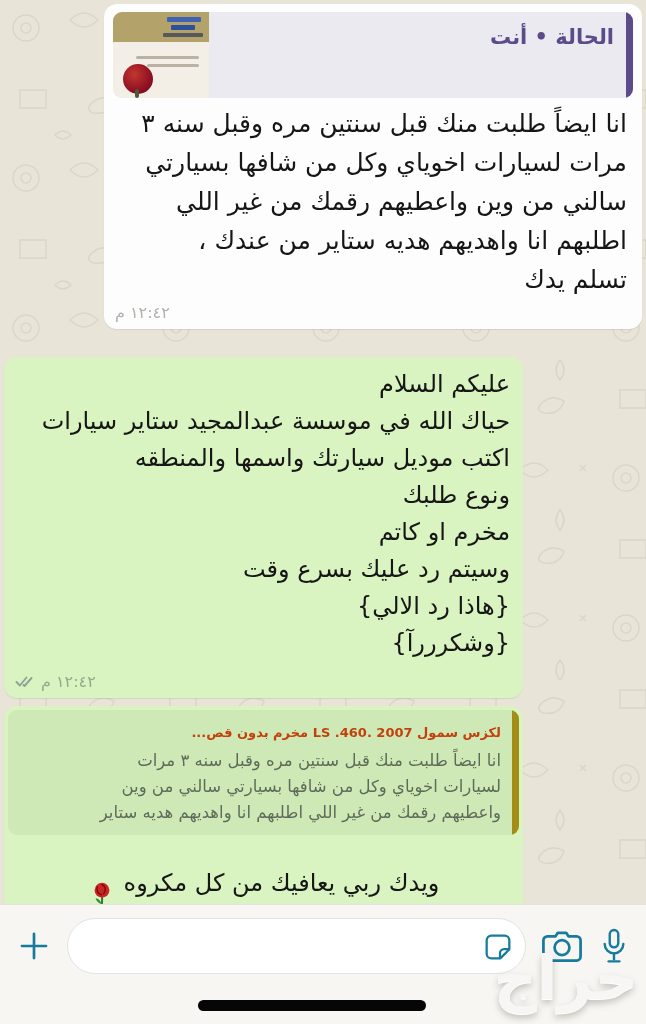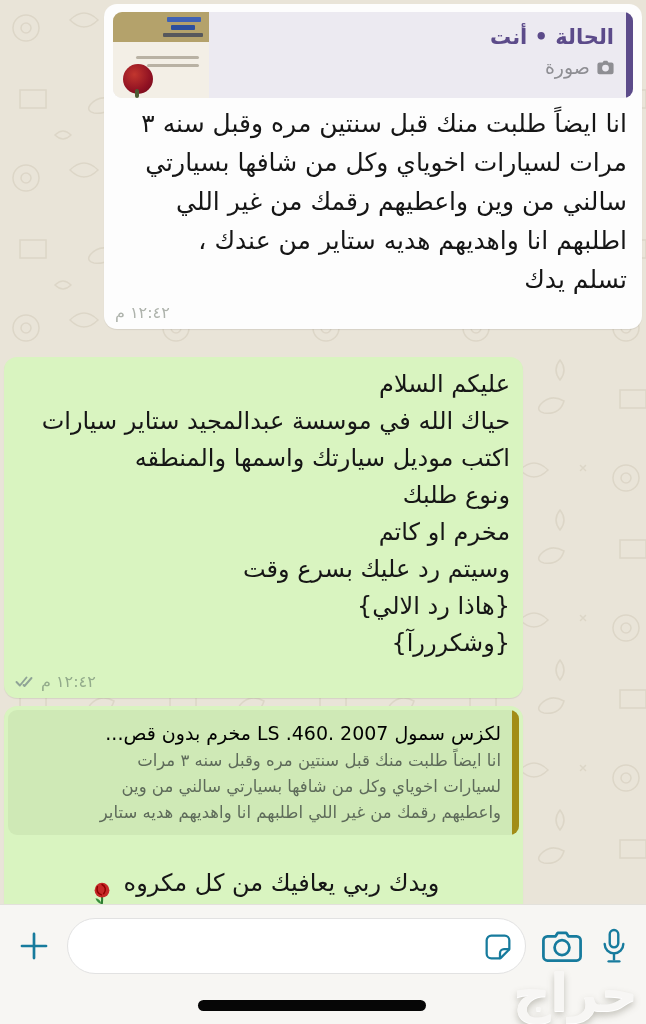--- a/index.html
+++ b/index.html
@@ -44,37 +44,37 @@
   .outgoing .time { color:#93ab8b; }
 
   
   .outgoing .msg-text { font-size:24px; line-height:37px; padding:9px 13px 8px 13px; }
   .bubble.outgoing.first { margin-bottom:8px; padding-bottom:6px; }
   .bubble.outgoing.second { padding:4px 4px 30px 4px; }
 
   .reply-quote { direction:rtl; display:flex; align-items:stretch; background:#cfe9b6; border-radius:9px; overflow:hidden; }
   .qbar.olive { background:#a28d17; }
   .reply-quote .q-texts { flex:1; padding:8px 11px 9px 11px; }
-  .quote-title { color:#000000; font-size:19px; font-weight:normal; line-height:30px; text-align:right; }
+  .quote-title { color:#c2410c; font-size:13px; font-weight:bold; line-height:30px; text-align:right; }
   .quote-body { color:#5e6b5a; font-size:16.5px; line-height:26px; text-align:right; white-space:pre-line; }
   .second .msg-text { font-size:24px; line-height:38px; padding:8px 12px 0 12px; display:flex; flex-direction:row; align-items:center; justify-content:center; gap:8px; }
 
   .rose-icon { display:inline-block; }
 
   
   .composer { position:absolute; left:0; right:0; bottom:0; height:120px; background:#f7f6f3; border-top:1px solid #e3e1db; }
   .composer-row { display:flex; align-items:center; gap:15px; padding:13px 16px 0 16px; }
   .plus-btn { width:36px; height:36px; display:flex; align-items:center; justify-content:center; background:none; border:none; }
   .pill { position:relative; flex:1; height:56px; background:#ffffff; border:1px solid #e2e2e2; border-radius:28px; }
   .pill input { position:absolute; inset:0; width:100%; height:100%; border:none; outline:none; background:transparent; border-radius:28px; padding:0 20px 0 56px; font-size:20px; font-family:"DejaVu Sans",sans-serif; }
   .sticker-btn { position:absolute; left:auto; right:11px; top:12px; width:32px; height:32px; background:none; border:none; padding:0; }
   .icon-btn { background:none; border:none; padding:0; display:flex; align-items:center; justify-content:center; }
 
   .home-indicator { position:absolute; bottom:13px; left:198px; width:228px; height:11px; background:#060606; border-radius:6px; }
-  .watermark { position:absolute; right:8px; bottom:1px; font-size:52px; font-weight:bold; color:#f7f6f4;
+  .watermark { position:absolute; right:8px; bottom:11px; font-size:60px; font-weight:bold; color:#f7f6f4;
                text-shadow:0 1px 0 #ffffff, 0 4px 7px rgba(90,85,70,.35); letter-spacing:2px; direction:rtl; }
 </style>
 </head>
 <body>
 
 <div class="screen">
 
   <svg class="bg-doodle" xmlns="http://www.w3.org/2000/svg">
     <defs>
       <pattern id="doodle" width="150" height="150" patternUnits="userSpaceOnUse">
@@ -94,28 +94,20 @@
     <rect width="100%" height="100%" fill="url(#doodle)"></rect>
   </svg>
 
   <div class="messages">
 
     <div class="bubble incoming" dir="rtl">
       <div class="status-quote">
         <div class="qbar purple"></div>
         <div class="q-texts">
           <div class="status-title">الحالة • أنت</div>
-          <div class="status-sub">
-            <span style="display:inline-flex;">
-              <svg width="17" height="15" viewBox="0 0 20 17">
-                  <path fill="#8e8e93" fill-rule="evenodd" d="M6.5 2.5 L8 0.5 h4 l1.5 2 H17 a2.5 2.5 0 0 1 2.5 2.5 v9 a2.5 2.5 0 0 1 -2.5 2.5 H3 a2.5 2.5 0 0 1 -2.5 -2.5 v-9 A2.5 2.5 0 0 1 3 2.5 Z M10 13.2 a4 4 0 1 0 0-8 a4 4 0 0 0 0 8 Z"></path>
-                </svg>
-            </span>
-            <span>صورة</span>
-          </div>
         </div>
         <div class="thumb">
           <div class="thumb-strip">
               <div class="b1"></div>
               <div class="b2"></div>
               <div class="b3"></div>
             </div>
           <div class="thumb-lines">
               <div style="width:85%"></div>
               <div style="width:70%"></div>

